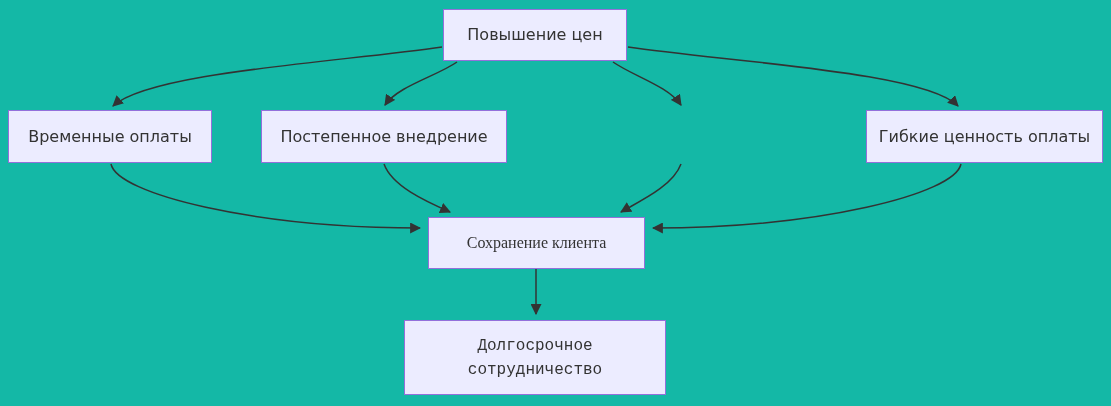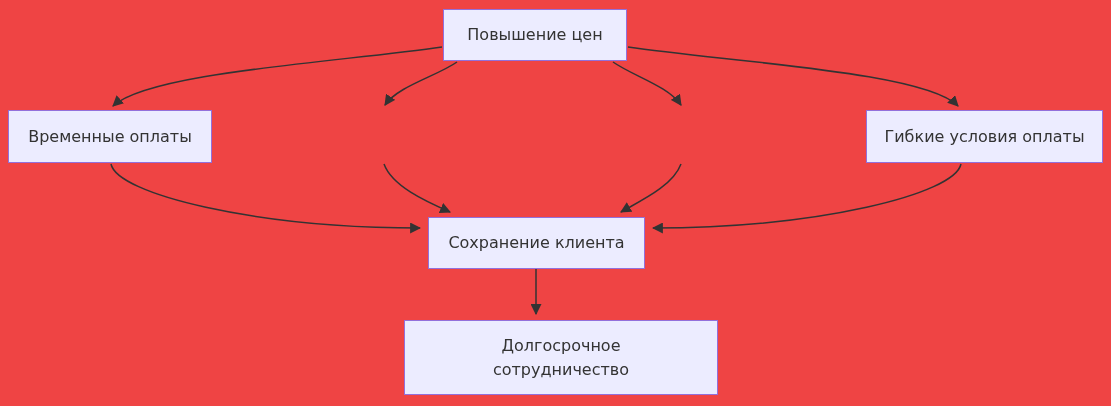--- a/index.html
+++ b/index.html
@@ -4,21 +4,21 @@
 <style>
   html, body {
     margin: 0;
     padding: 0;
     background: #000000;
   }
   .canvas {
     position: relative;
     width: 1111px;
     height: 406px;
-    background: #ef4444;
+    background: #14b8a6;
     overflow: hidden;
     font-family: "DejaVu Sans", "Liberation Sans", sans-serif;
   }
   .edges {
     position: absolute;
     left: 0;
     top: 0;
     width: 1111px;
     height: 406px;
   }
@@ -37,22 +37,22 @@
   }
   .node .label {
     display: block;
     padding: 0 10px;
   }
   #n-price        { left: 443px; top: 9px;   width: 184px; height: 52px; }
   #n-discounts    { left: 8px;   top: 110px; width: 204px; height: 53px; }
   #n-gradual      { left: 261px; top: 110px; width: 246px; height: 53px; }
   #n-value        { left: 555px; top: 110px; width: 260px; height: 53px; }
   #n-flexible     { left: 866px; top: 110px; width: 237px; height: 53px; }
-  #n-retention    { left: 428px; top: 217px; width: 217px; height: 52px; }
-  #n-cooperation  { left: 404px; top: 320px; width: 314px; height: 75px; }
+  #n-retention    { left: 428px; top: 217px; width: 217px; height: 52px; font-family: Liberation Serif, serif; }
+  #n-cooperation  { left: 404px; top: 320px; width: 262px; height: 75px; font-family: Liberation Mono, monospace; }
   #n-cooperation .label { max-width: 160px; }
 </style>
 </head>
 <body>
 
 <div class="canvas">
 
   <svg class="edges" width="1111" height="406" viewBox="0 0 1111 406" fill="none" xmlns="http://www.w3.org/2000/svg">
     <defs>
       <marker id="arrow" viewBox="0 0 10 10" refX="9" refY="5" markerUnits="userSpaceOnUse" markerWidth="11" markerHeight="11" orient="auto">
@@ -73,24 +73,27 @@
   </svg>
 
   <div class="node" id="n-price">
     <span class="label">Повышение цен</span>
   </div>
 
   <div class="node" id="n-discounts">
     <span class="label">Временные оплаты</span>
   </div>
 
+  <div class="node" id="n-gradual">
+    <span class="label">Постепенное внедрение</span>
+  </div>
 
 
   <div class="node" id="n-flexible">
-    <span class="label">Гибкие условия оплаты</span>
+    <span class="label">Гибкие ценность оплаты</span>
   </div>
 
   <div class="node" id="n-retention">
     <span class="label">Сохранение клиента</span>
   </div>
 
   <div class="node" id="n-cooperation">
     <span class="label">Долгосрочное сотрудничество</span>
   </div>
 

